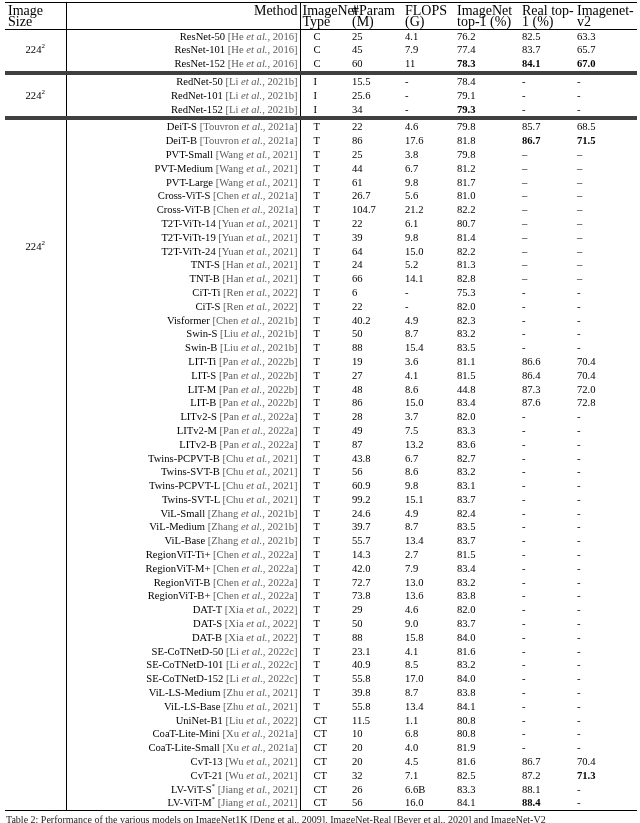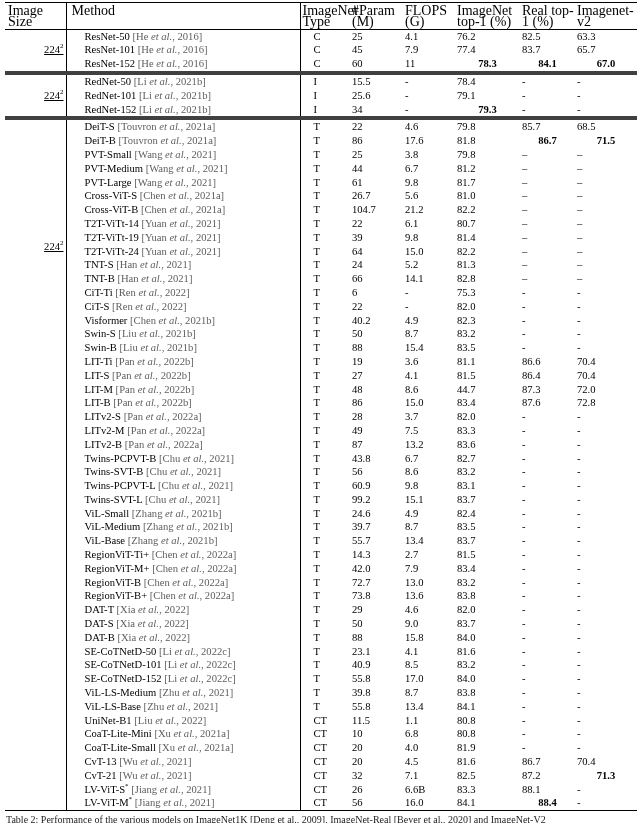--- a/index.html
+++ b/index.html
@@ -25,31 +25,31 @@
     font-size: 10.6px; height: 13.8px; line-height: 13.8px;
     padding: 0 2px; white-space: nowrap; overflow: hidden;
     vertical-align: middle;
   }
   
   .vr { border-right: 1px solid #000; }
   
   tr.group-start td { border-top: 4px solid #404040; }
 
   th.c0 { padding-left: 3px; }
-  td.c1, th.c1 { padding-left: 5px; }
+  td.c1, th.c1 { padding-left: 5px; text-align: right; }
   td.c2 { padding-left: 13px; }
 
-  .size-cell { text-align: right; vertical-align: middle; font-size: 10.6px; text-decoration: underline; }
+  .size-cell { text-align: center; vertical-align: middle; font-size: 10.6px; }
   .size-cell.offset { vertical-align: top; padding-top: 120px; }
   sup { font-size: 7px; line-height: 0; vertical-align: super; }
 
   .mname { color: #000; margin-left: 13px; }
   .cite { color: #5e5e5e; }
   .cite i { }
-  td.bold { font-weight: bold; text-align: center; }
+  td.bold { font-weight: bold; }
 
   .caption {
     margin-top: 3px; padding: 0 1px; font-size: 10px; line-height: 12.5px;
     color: #1c1c1c; white-space: nowrap; overflow: hidden;
   }
 </style>
 </head>
 <body>
 
 <div class="page">
@@ -326,21 +326,21 @@
           <td class="c4">4.1</td>
           <td class="c5">81.5</td>
           <td class="c6">86.4</td>
           <td class="c7">70.4</td>
         </tr>
         <tr>
           <td class="c1 vr"><span class="mname">LIT-M</span> <span class="cite">[Pan <i>et al.</i>, 2022b]</span></td>
           <td class="c2">T</td>
           <td class="c3">48</td>
           <td class="c4">8.6</td>
-          <td class="c5">44.7</td>
+          <td class="c5">44.8</td>
           <td class="c6">87.3</td>
           <td class="c7">72.0</td>
         </tr>
         <tr>
           <td class="c1 vr"><span class="mname">LIT-B</span> <span class="cite">[Pan <i>et al.</i>, 2022b]</span></td>
           <td class="c2">T</td>
           <td class="c3">86</td>
           <td class="c4">15.0</td>
           <td class="c5">83.4</td>
           <td class="c6">87.6</td>

